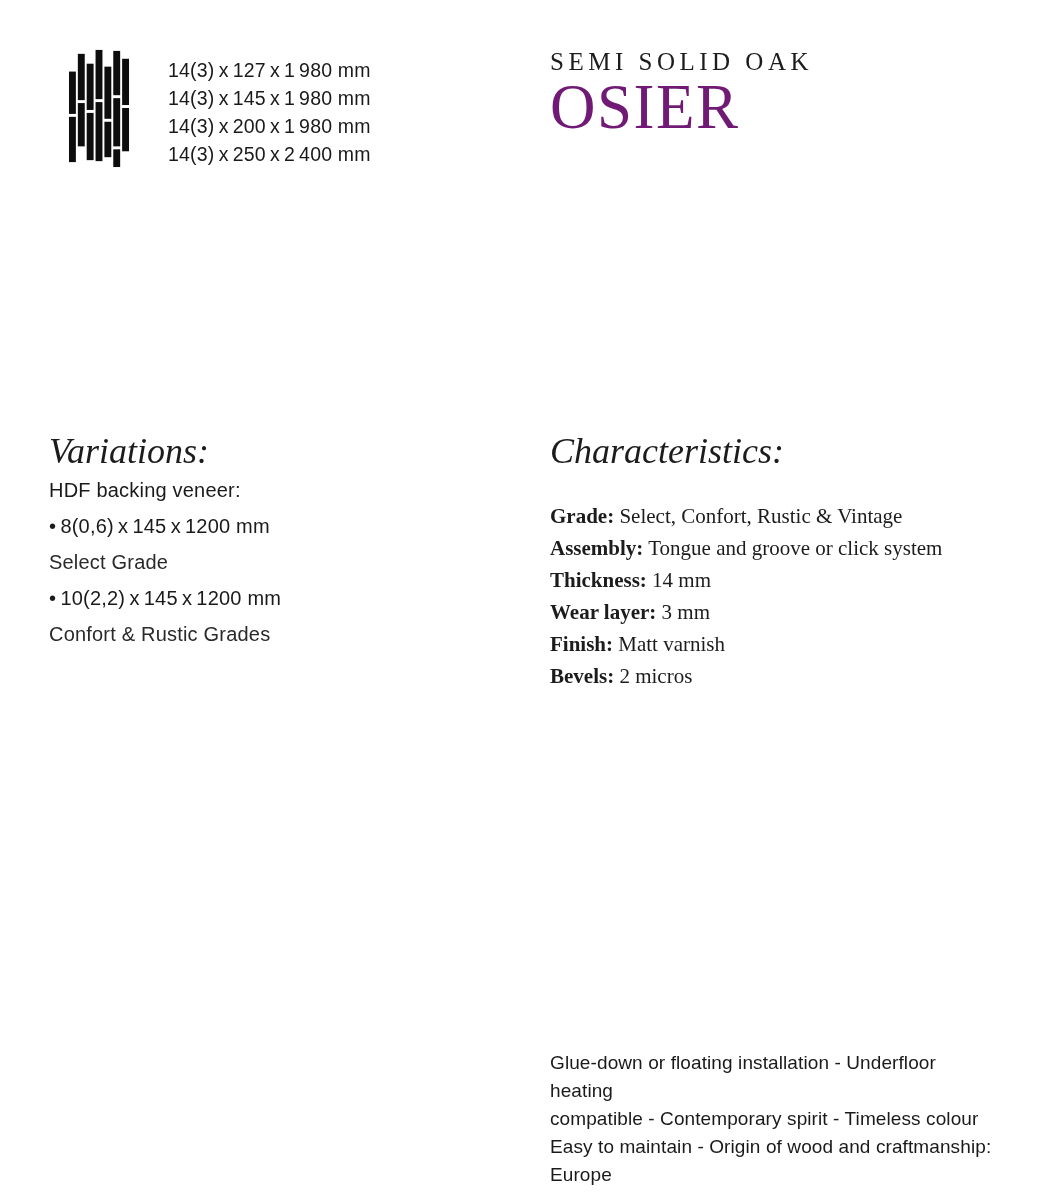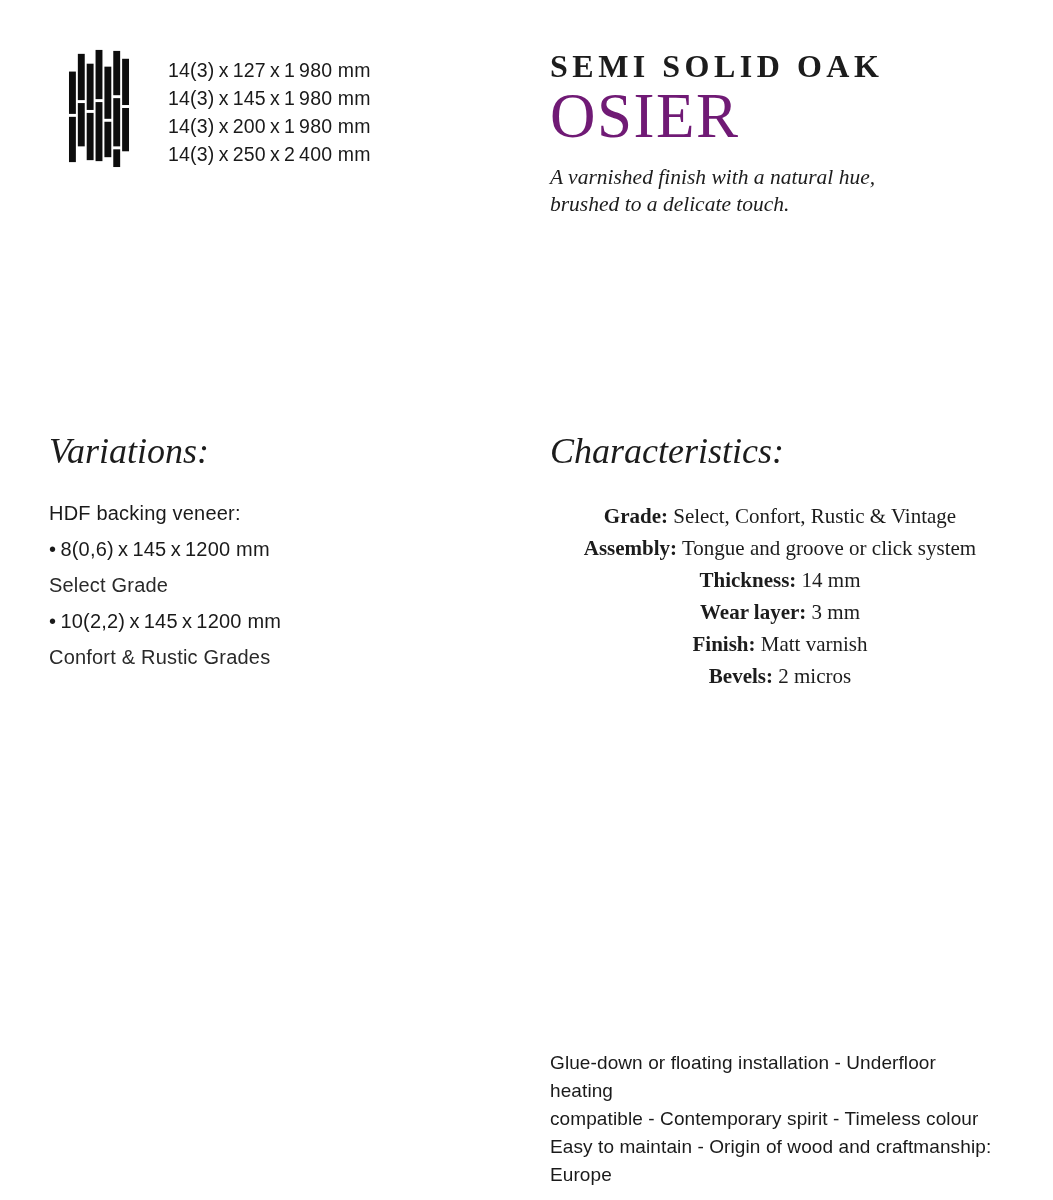--- a/index.html
+++ b/index.html
@@ -33,25 +33,24 @@
   }
 
   
   .title-block {
     position: absolute;
     left: 550px; top: 48px;
     width: 460px;
   }
   .eyebrow {
     font-family: "Liberation Serif", serif;
-    font-size: 32px;
+    font-size: 25px;
     letter-spacing: 4.5px;
     color: #1c1c1c;
     white-space: nowrap;
-    font-weight: bold;
   }
   .product-name {
     font-family: "Liberation Serif", serif;
     font-size: 63px;
     letter-spacing: 1.5px;
     line-height: 1;
     margin-top: 0;
     color: #701a75;
   }
   .tagline {
@@ -66,40 +65,39 @@
   
   .section-heading {
     font-family: "Liberation Serif", serif;
     font-style: italic;
     font-size: 36px;
     color: #1c1c1c;
   }
 
   
   .variations { position: absolute; left: 49px; top: 430px; width: 430px; }
-  .variations-list { margin-top: 23px; }
+  .variations-list { }
   .var-line {
     font-size: 20px;
     line-height: 36px;
     letter-spacing: 0.2px;
     color: #1a1a1a;
     white-space: nowrap;
   }
   .var-line.italic { color: #2a2a2a; }
 
   
   .characteristics { position: absolute; left: 550px; top: 430px; width: 460px; }
   .char-list { margin-top: 28px; }
   .char-row {
     font-family: "Liberation Serif", serif;
     font-size: 21px;
     line-height: 32px;
     color: #1c1c1c;
     white-space: nowrap;
-    text-align: center;
   }
   .char-row .lbl { font-weight: bold; }
 
   
   .footer {
     position: absolute;
     left: 550px; top: 1049px;
     width: 452px;
     font-size: 19px;
     line-height: 28px;
@@ -137,24 +135,20 @@
   <div class="dims">
     <div>14(3) x 127 x 1 980 mm</div>
     <div>14(3) x 145 x 1 980 mm</div>
     <div>14(3) x 200 x 1 980 mm</div>
     <div>14(3) x 250 x 2 400 mm</div>
   </div>
 
   <div class="title-block">
     <div class="eyebrow">SEMI SOLID OAK</div>
     <div class="product-name">OSIER</div>
-    <div class="tagline">
-      <div>A varnished finish with a natural hue,</div>
-      <div>brushed to a delicate touch.</div>
-    </div>
   </div>
 
   <div class="variations">
     <div class="section-heading">Variations:</div>
     <div class="variations-list">
       <div class="var-line">HDF backing veneer:</div>
       <div class="var-line">• 8(0,6) x 145 x 1200 mm</div>
       <div class="var-line italic">Select Grade</div>
       <div class="var-line">• 10(2,2) x 145 x 1200 mm</div>
       <div class="var-line italic">Confort &amp; Rustic Grades</div>

